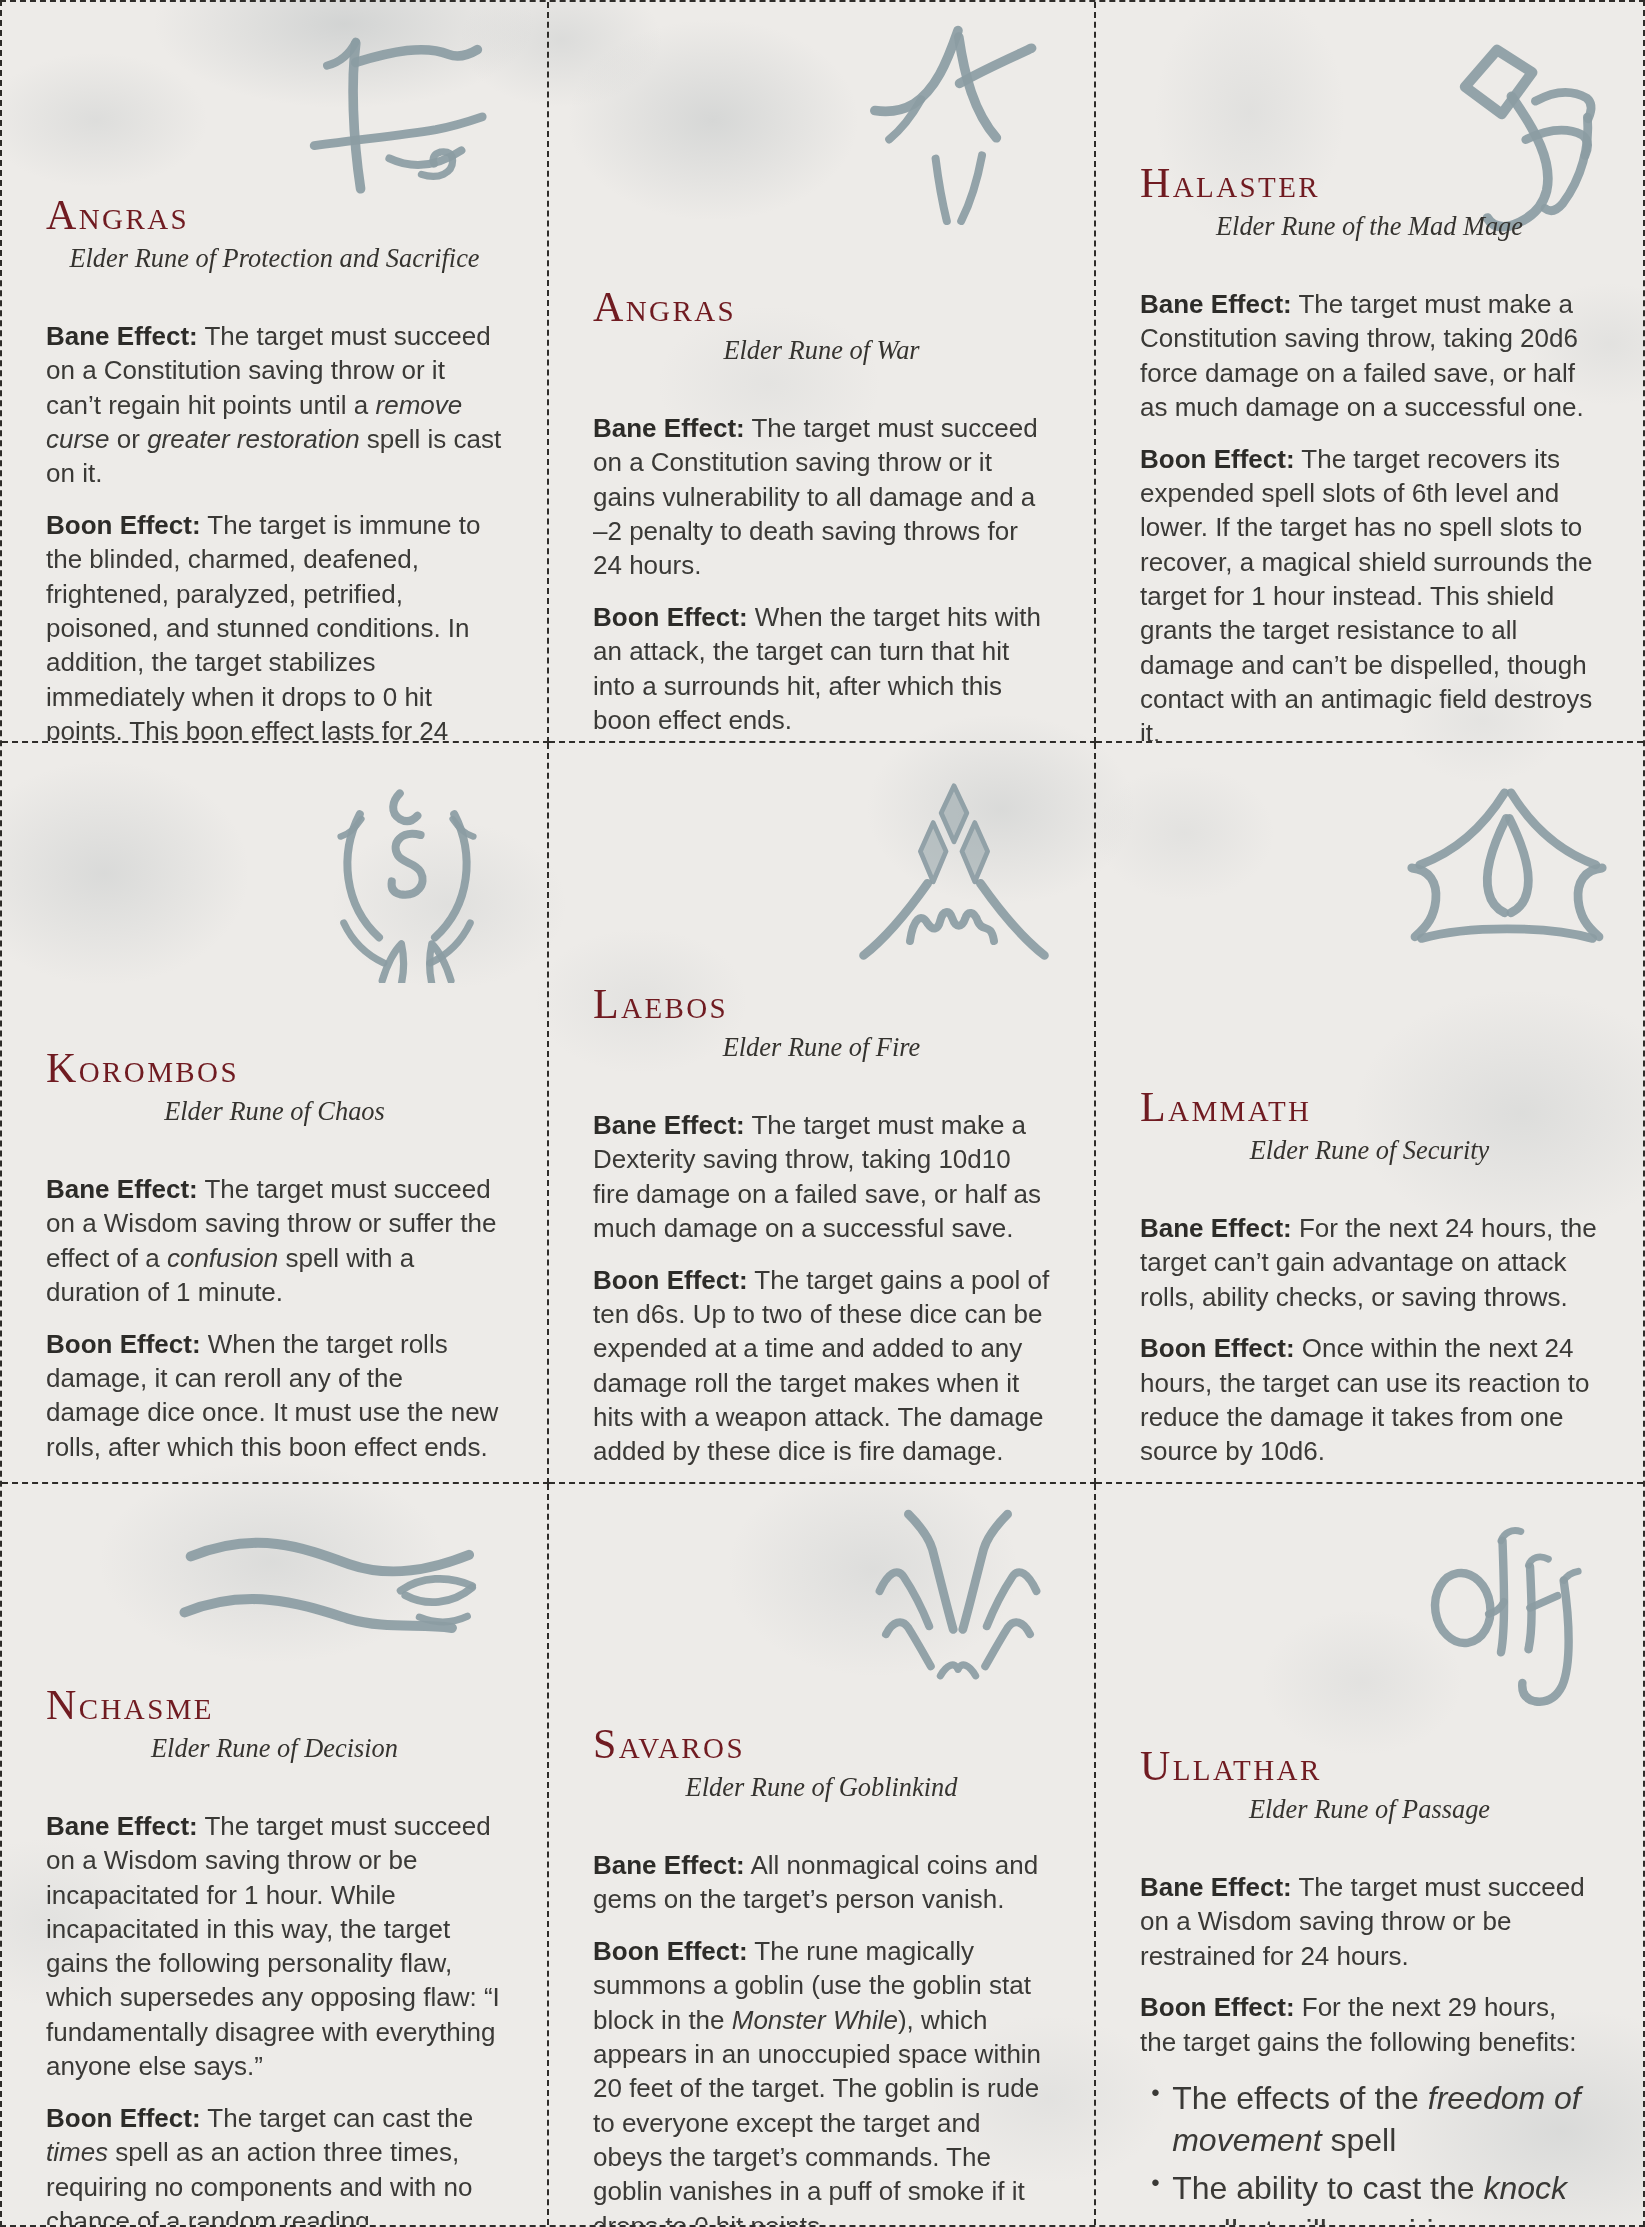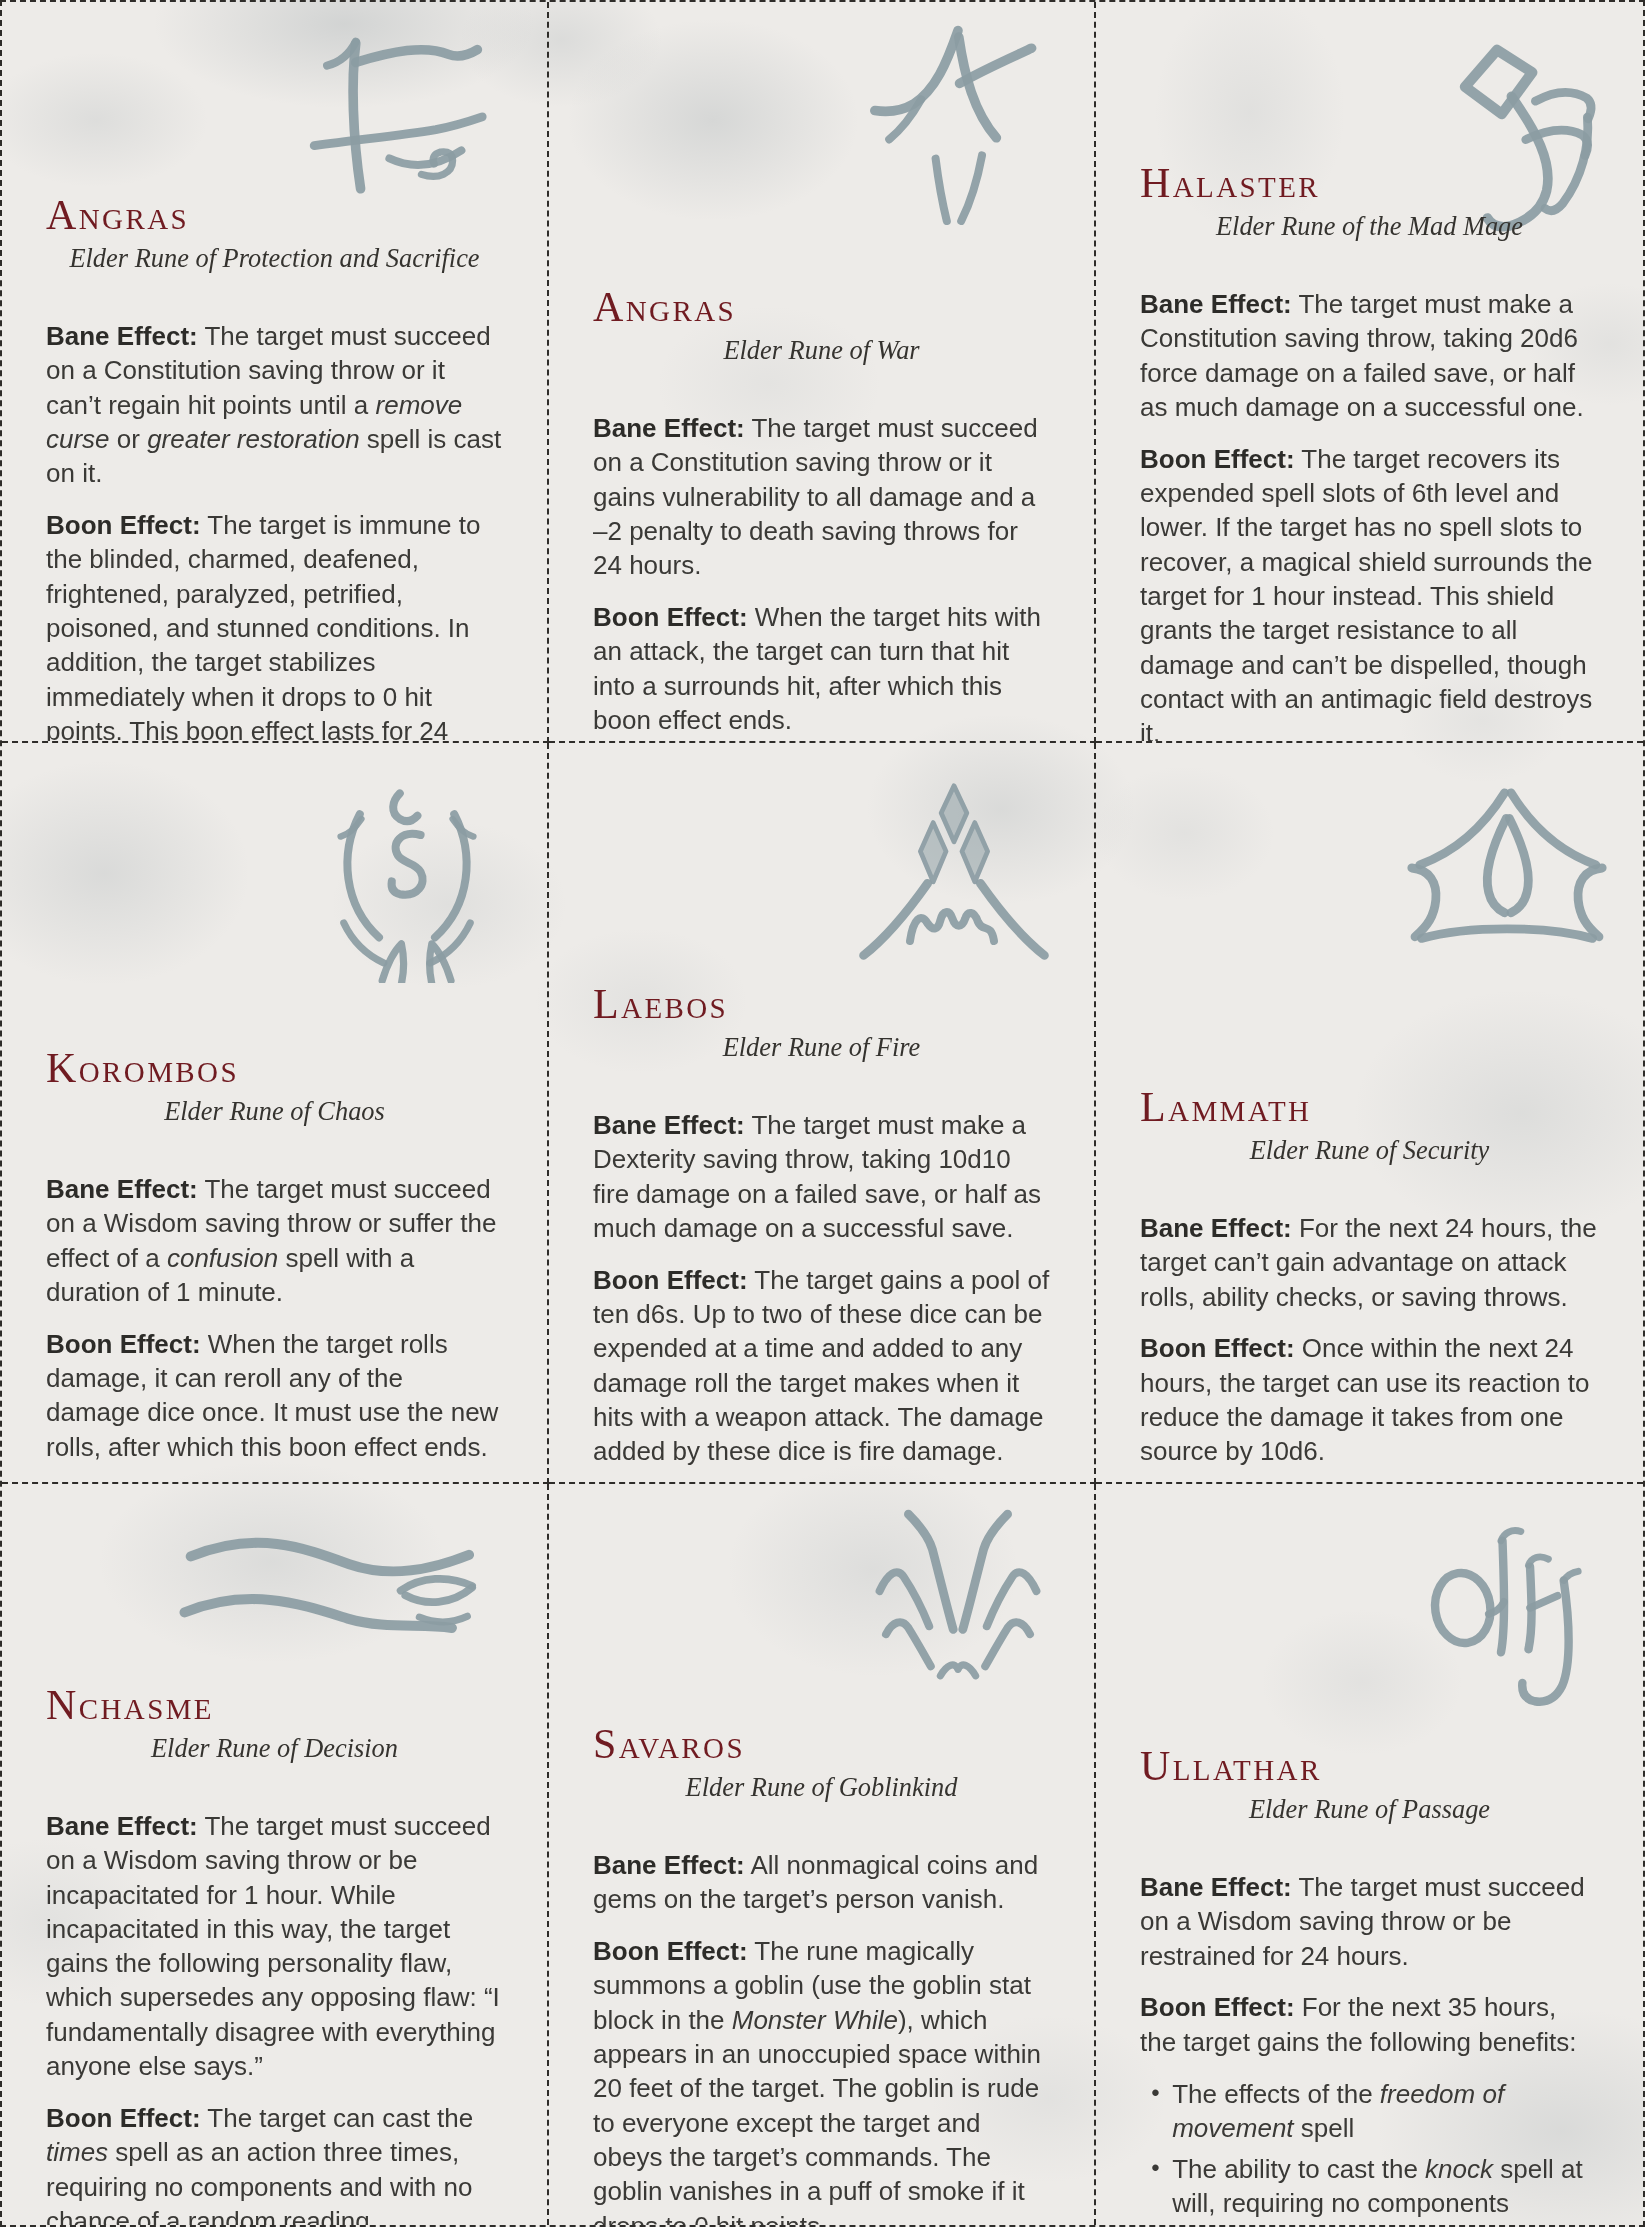--- a/index.html
+++ b/index.html
@@ -69,21 +69,21 @@
     font-size:26.4px;line-height:1.2;
     color:#35332f;
     margin:7.2px 0 0 0;
     text-align:center;
   }
   .bodytext{font-size:26px;line-height:1.32;margin:0 0 17.6px 0;}
   .bodytext.first{margin-top:44px;}
   .fx{font-weight:bold;color:#2c2b28;}
   em,i{font-style:italic;}
   ul.benefits{margin:4.8px 0 0 0;padding:0 0 0 11.2px;list-style:none;}
-  ul.benefits li{font-size:26px;line-height:1.32;margin:0 0 6.4px 0;padding-left:21px;position:relative;}
+  ul.benefits li{font-size:32px;line-height:1.32;margin:0 0 6.4px 0;padding-left:21px;position:relative;}
   ul.benefits li::before{content:"•";position:absolute;left:0;top:0;font-size:24px;color:#3a3936;}
   
   .c1 .content{padding-top:192px;} .c1 .rune{top:22.4px;right:44px;width:200px;height:172px;}
   .c2 .content{padding-top:284px;} .c2 .rune{top:11.2px;right:48px;width:184px;height:212px;}
   .c3 .content{padding-top:160px;} .c3 .rune{top:32px;right:9.6px;width:200px;height:200px;}
   .c4 .content{padding-top:304px;} .c4 .rune{top:44px;right:48px;width:184px;height:196px;}
   .c5 .content{padding-top:240px;} .c5 .rune{top:38px;right:40px;width:200px;height:180px;}
   .c6 .content{padding-top:343px;} .c6 .rune{top:45px;right:36px;width:200px;height:164px;}
   .c7 .content{padding-top:200px;} .c7 .rune{top:32px;left:160px;width:328px;height:136px;}
   .c8 .content{padding-top:239px;} .c8 .rune{top:19px;right:36px;width:200px;height:196px;}
@@ -263,21 +263,21 @@
           <path d="M140 68 C142 110 144 148 138 176" stroke-width="11"></path>
           <path d="M140 122 Q158 114 176 106" stroke-width="10"></path>
           <path d="M184 86 C192 140 194 196 182 224 Q170 248 146 244 Q128 240 130 220" stroke-width="11"></path>
           <path d="M184 86 Q191 76 203 74" stroke-width="9"></path>
         </svg>
       </div>
       <div class="content">
         <h2 class="title">Ullathar</h2>
         <p class="subtitle">Elder Rune of Passage</p>
         <p class="bodytext first"><span class="fx">Bane Effect:</span> <span>The target must succeed on a Wisdom saving throw or be restrained for 24 hours.</span></p>
-        <p class="bodytext"><span class="fx">Boon Effect:</span> <span>For the next 35 hours, the target gains the following benefits:</span></p>
+        <p class="bodytext"><span class="fx">Boon Effect:</span> <span>For the next 29 hours, the target gains the following benefits:</span></p>
         <ul class="benefits">
           <li>The effects of the <i>freedom of movement</i> spell</li>
           <li>The ability to cast the <i>knock</i> spell at will, requiring no components</li>
         </ul>
       </div>
     </section>
 
   </div>
 </div>
 

